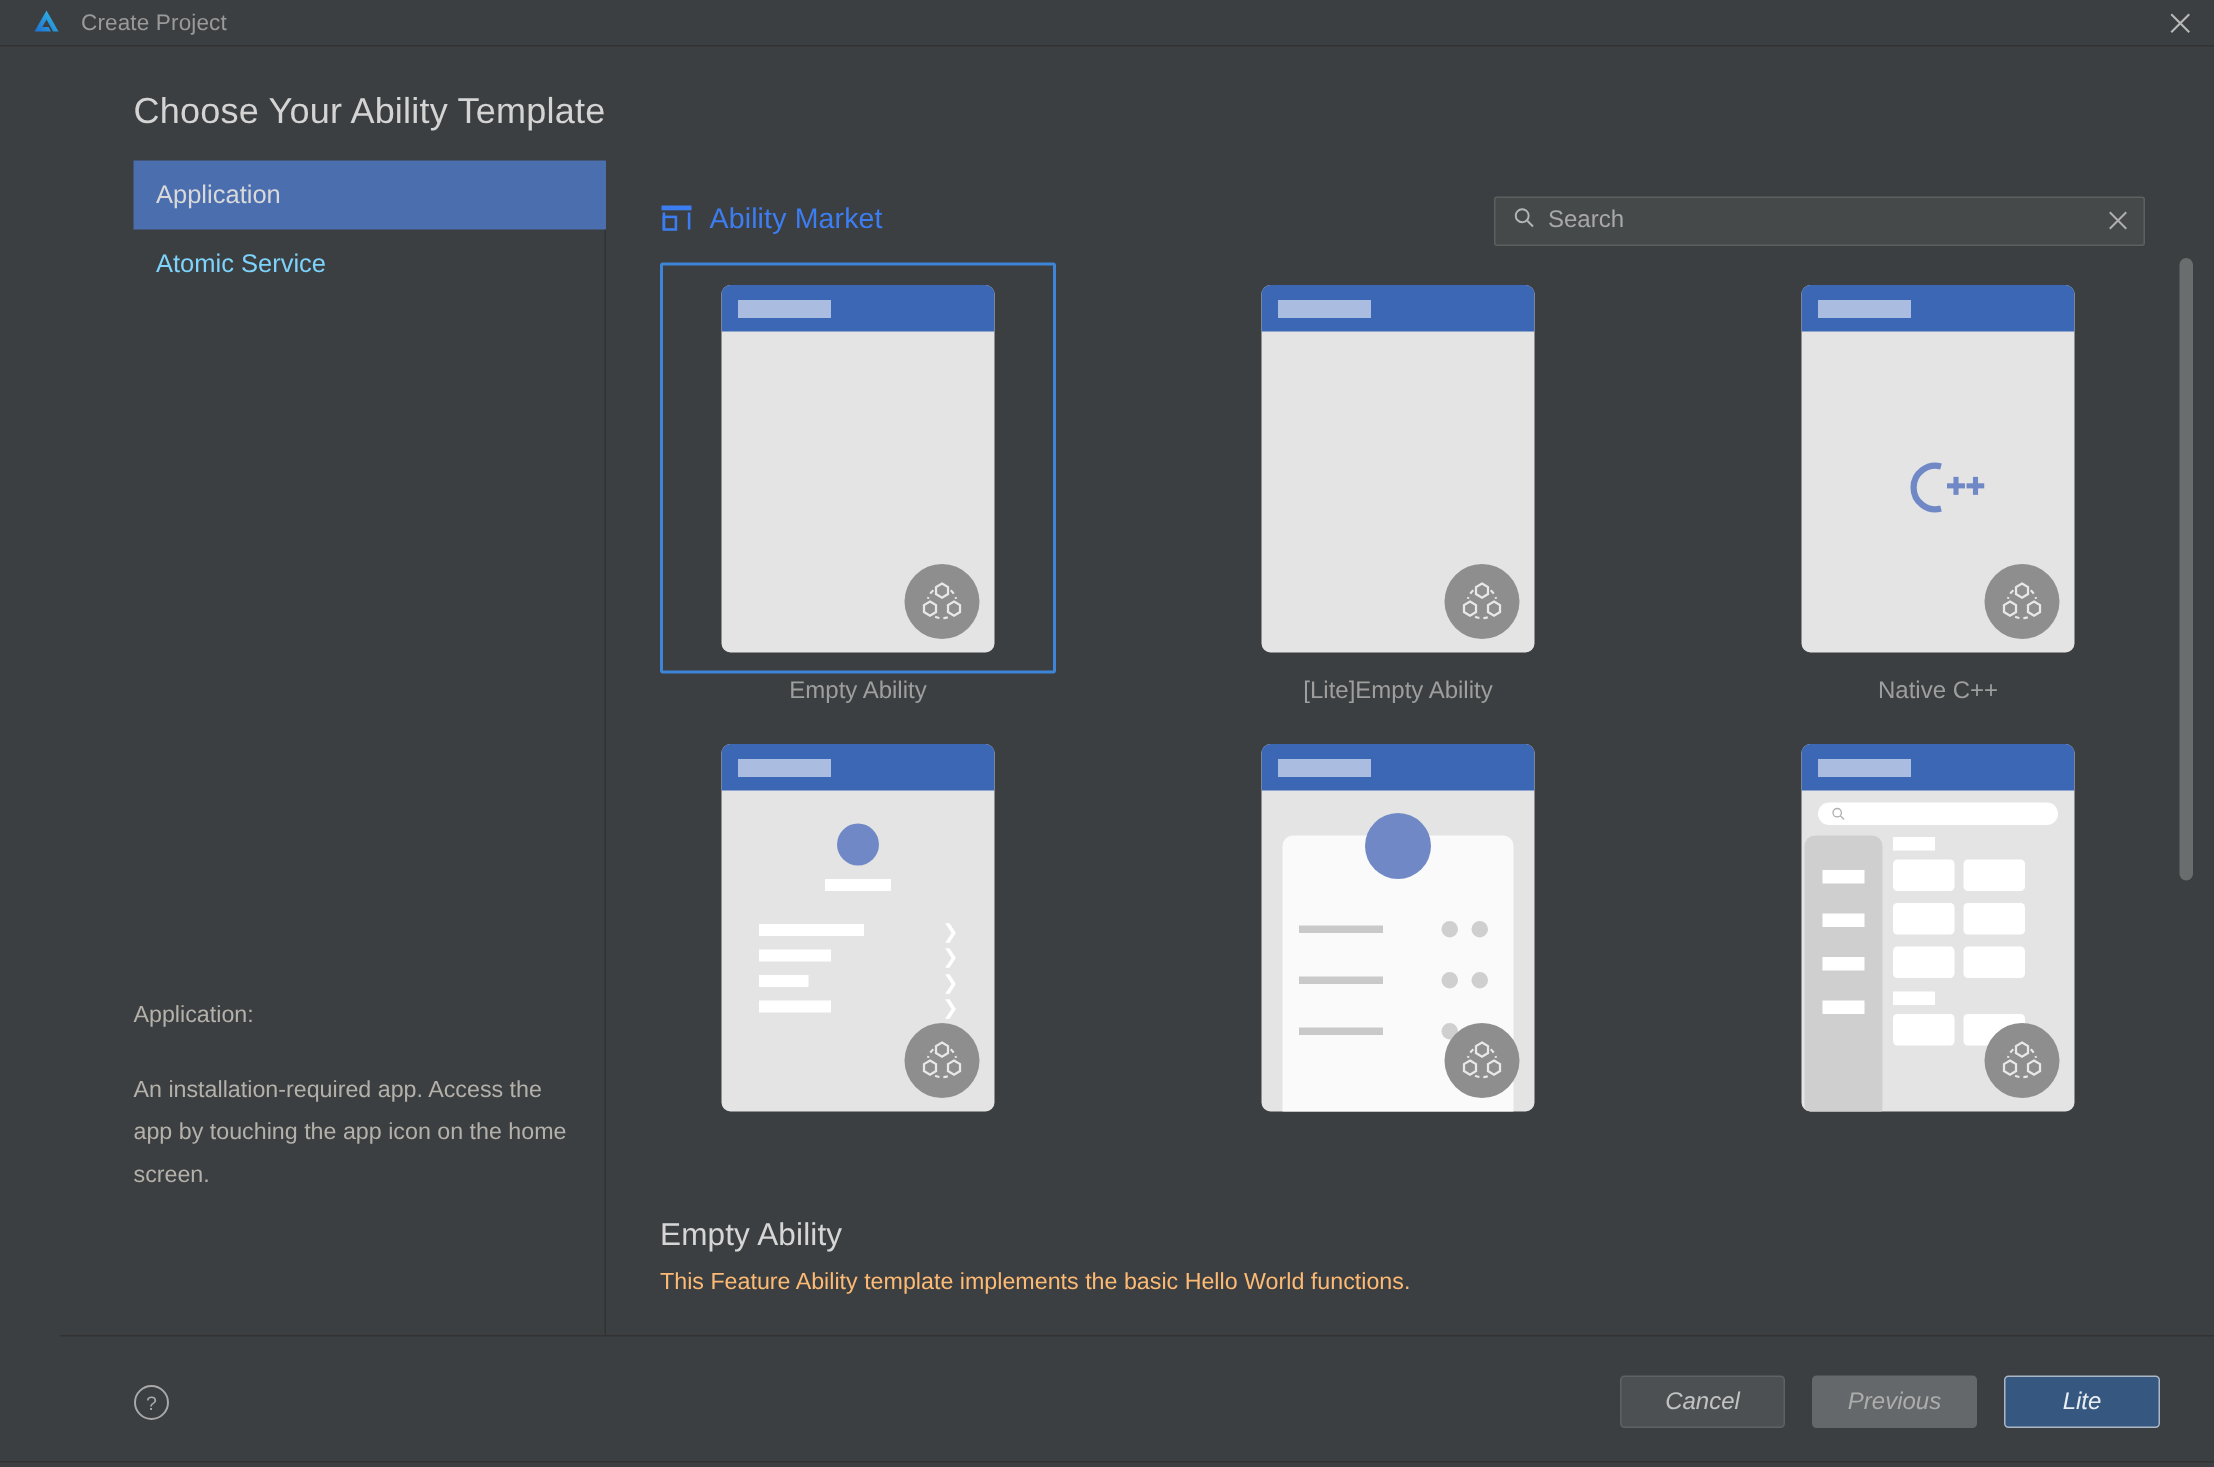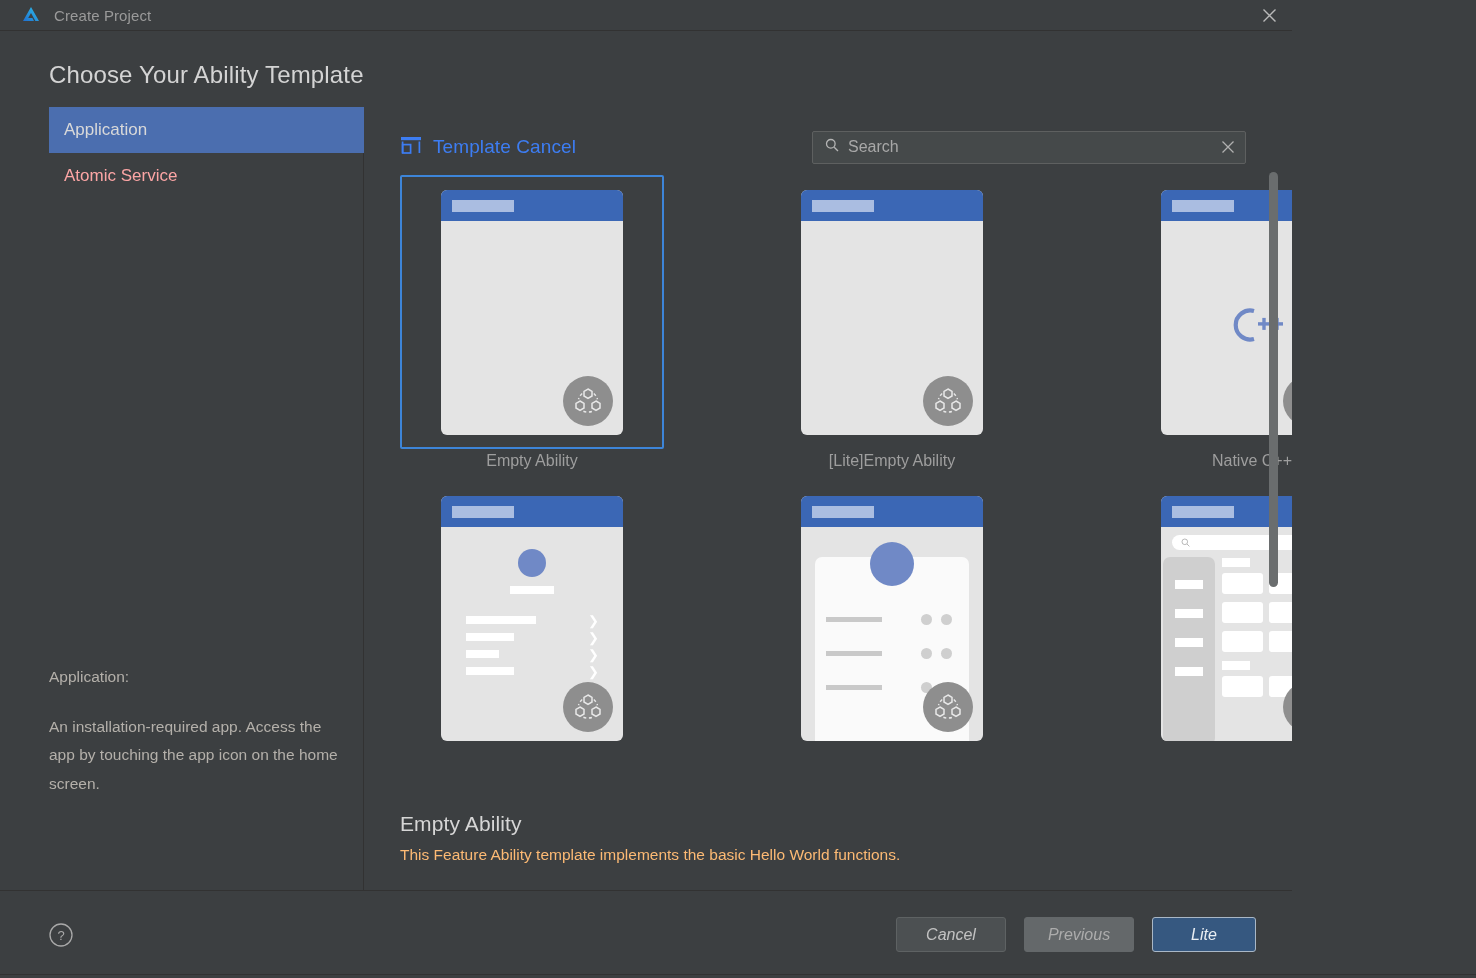--- a/index.html
+++ b/index.html
@@ -3,21 +3,21 @@
 <meta charset="utf-8">
 <style>
   * { box-sizing: border-box; margin: 0; padding: 0; }
   html, body {
     width: 1476px; height: 978px;
     background: #3c3f41;
     font-family: "Liberation Sans", sans-serif;
     overflow: hidden;
   }
   .window {
-    width: 1292px; height: 978px;
+    width: 1476px; height: 978px;
     display: flex; flex-direction: column;
     background: #3c3f41;
     position: relative;
   }
 
   
   .titlebar {
     height: 31px; min-height: 31px;
     background: #3c3f41;
     border-bottom: 1px solid #323232;
@@ -37,20 +37,21 @@
     width: 46px; height: 31px;
     display: flex; align-items: center; justify-content: center;
     cursor: pointer;
   }
   .titlebar-close svg { display: block; }
 
   
   .body {
     flex: 1; display: flex; flex-direction: column;
     min-height: 0;
+    padding-left: 40px;
   }
   .page-title {
     font-size: 24px; color: #d4d4d4;
     margin: 30px 0 18px 49px;
     font-weight: normal;
     letter-spacing: .15px;
   }
 
   .content {
     flex: 1; display: flex; min-height: 0;
@@ -64,21 +65,21 @@
     display: flex; flex-direction: column;
     position: relative;
   }
   .sidebar-list { padding: 0 0 0 0; }
   .sidebar-item {
     height: 46px;
     margin: 0 0 0 49px;
     width: 315px;
     display: flex; align-items: center;
     padding-left: 15px;
-    font-size: 17px; color: #fca5a5;
+    font-size: 17px; color: #7dd3fc;
     cursor: pointer;
   }
   .sidebar-item.selected {
     background: #4b6eaf;
     color: #d9d9d9;
   }
   .sidebar-desc {
     margin: auto 0 92px 49px;
     width: 300px;
     font-size: 15.5px; color: #b4b0aa;
@@ -302,21 +303,21 @@
 
         <div class="right-head">
           <div class="market">
             <span>
               <svg width="22" height="20" viewBox="0 0 22 20">
                 <rect x="1" y="2" width="20" height="3.2" fill="#3d7df2"></rect>
                 <path d="M2.6 6.6 L2.6 18 M19.4 6.6 L19.4 18" stroke="#3d7df2" stroke-width="1.7"></path>
                 <rect x="2.6" y="9.6" width="8" height="8.4" fill="none" stroke="#3d7df2" stroke-width="1.7"></rect>
               </svg>
             </span>
-            <span class="market-label">Template Cancel</span>
+            <span class="market-label">Ability Market</span>
           </div>
 
           <div class="search-box">
             <span>
               <svg width="14" height="14" viewBox="0 0 14 14">
                 <circle cx="5.8" cy="5.8" r="4.3" fill="none" stroke="#b5b5b5" stroke-width="1.3"></circle>
                 <path d="M9.2 9.2 L13 13" stroke="#b5b5b5" stroke-width="1.3"></path>
               </svg>
             </span>
             <span class="search-placeholder">Search</span>

